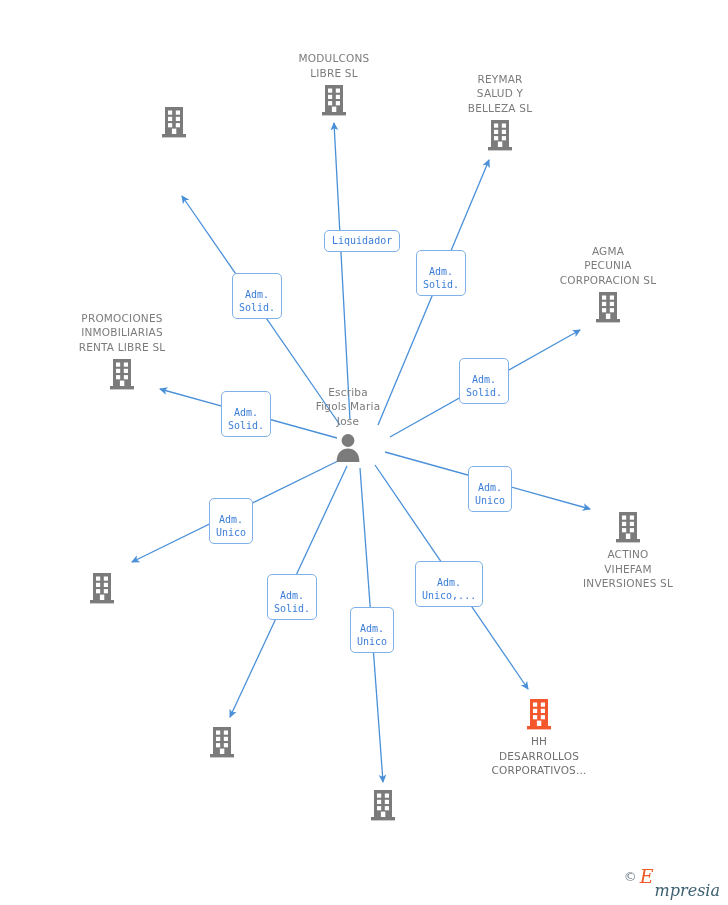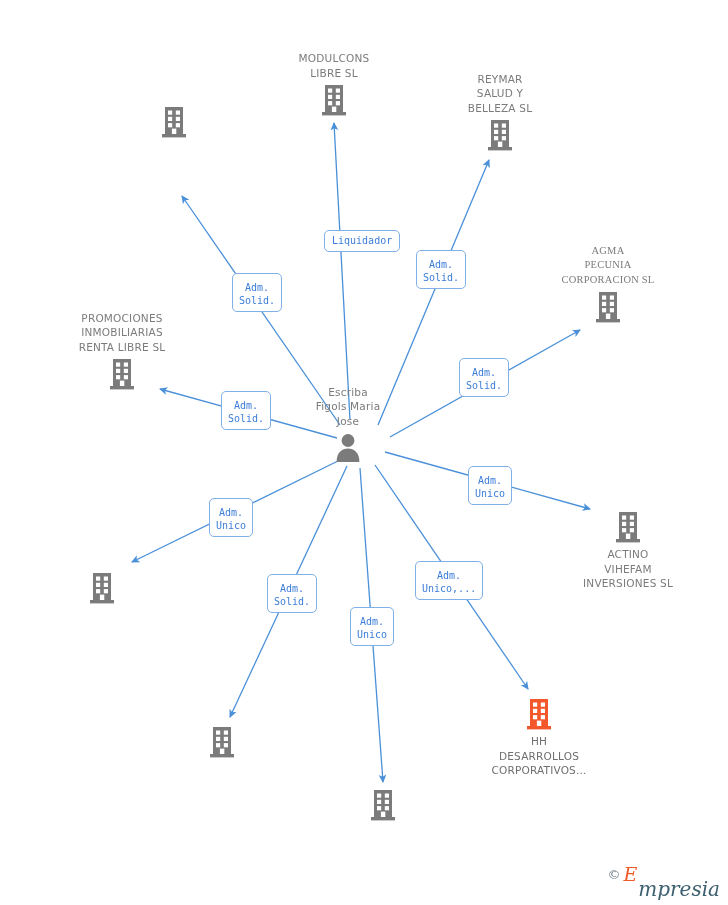--- a/index.html
+++ b/index.html
@@ -57,21 +57,21 @@
     position: absolute;
     box-sizing: border-box;
     border: 1.4px solid #7fb0e8;
     border-radius: 5px;
     background: #ffffff;
     color: #3b7dd8;
     font-family: "DejaVu Sans Mono", monospace;
     font-size: 10px;
     line-height: 13px;
     text-align: center;
-    padding: 7px 6px 4px 6px;
+    padding: 14px 6px 4px 6px;
     white-space: pre-line;
     z-index: 5;
   }
   .edge-label.single {
     padding: 3px 7px 4px 7px;
   }
   #watermark {
     position: absolute;
     right: 8px;
     bottom: 6px;
@@ -87,21 +87,21 @@
   #watermark .wm-e {
     font-family: "DejaVu Serif", serif;
     font-style: italic;
     font-size: 19px;
     color: #ef5a28;
     line-height: 1;
   }
   #watermark .wm-rest {
     font-family: "DejaVu Serif", serif;
     font-style: italic;
-    font-size: 20px;
+    font-size: 16px;
     color: #3d6070;
     line-height: 1;
     margin-left: -2px;
     margin-top: 30px;
   }
 </style>
 </head>
 <body>
 
 <div id="graph">
@@ -180,21 +180,21 @@
             <rect x="9" y="5.5" width="4.2" height="4.2" fill="#ffffff"></rect>
             <rect x="16.8" y="5.5" width="4.2" height="4.2" fill="#ffffff"></rect>
             <rect x="9" y="11.8" width="4.2" height="4.2" fill="#ffffff"></rect>
             <rect x="16.8" y="11.8" width="4.2" height="4.2" fill="#ffffff"></rect>
             <rect x="9" y="18.1" width="4.2" height="4.2" fill="#ffffff"></rect>
             <rect x="16.8" y="18.1" width="4.2" height="4.2" fill="#ffffff"></rect>
             <rect x="12.9" y="23.6" width="4.4" height="5.4" fill="#ffffff"></rect>
           </svg>
         </div>
       </div>
-      <div class="node label-above" style="left: 608px; top: 243.5px; font-family: Liberation Serif, serif;">
+      <div class="node label-above" style="left: 608px; top: 243.5px;">
         <div class="node-label">AGMA
 PECUNIA
 CORPORACION SL</div>
         <div>
           <svg class="node-icon" viewBox="0 0 30 34">
             <rect x="6" y="2" width="18" height="27" fill="#7b7b7b"></rect>
             <rect x="3" y="29" width="24" height="3.4" fill="#7b7b7b"></rect>
             <rect x="9" y="5.5" width="4.2" height="4.2" fill="#ffffff"></rect>
             <rect x="16.8" y="5.5" width="4.2" height="4.2" fill="#ffffff"></rect>
             <rect x="9" y="11.8" width="4.2" height="4.2" fill="#ffffff"></rect>

